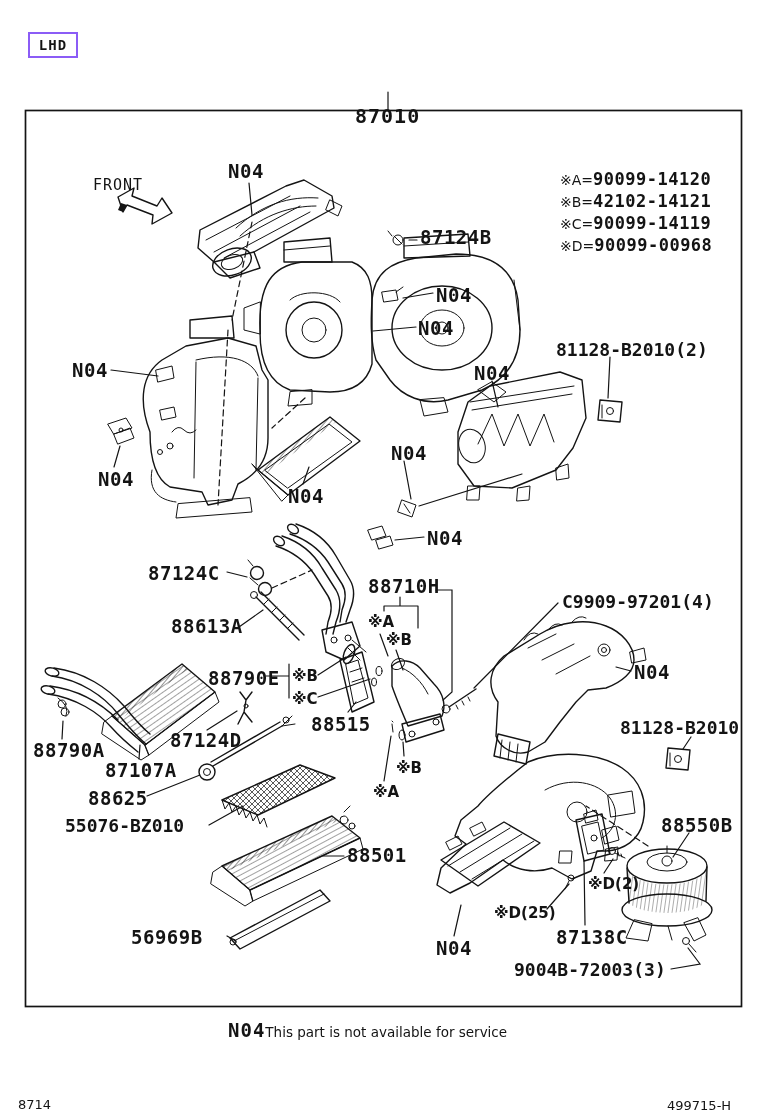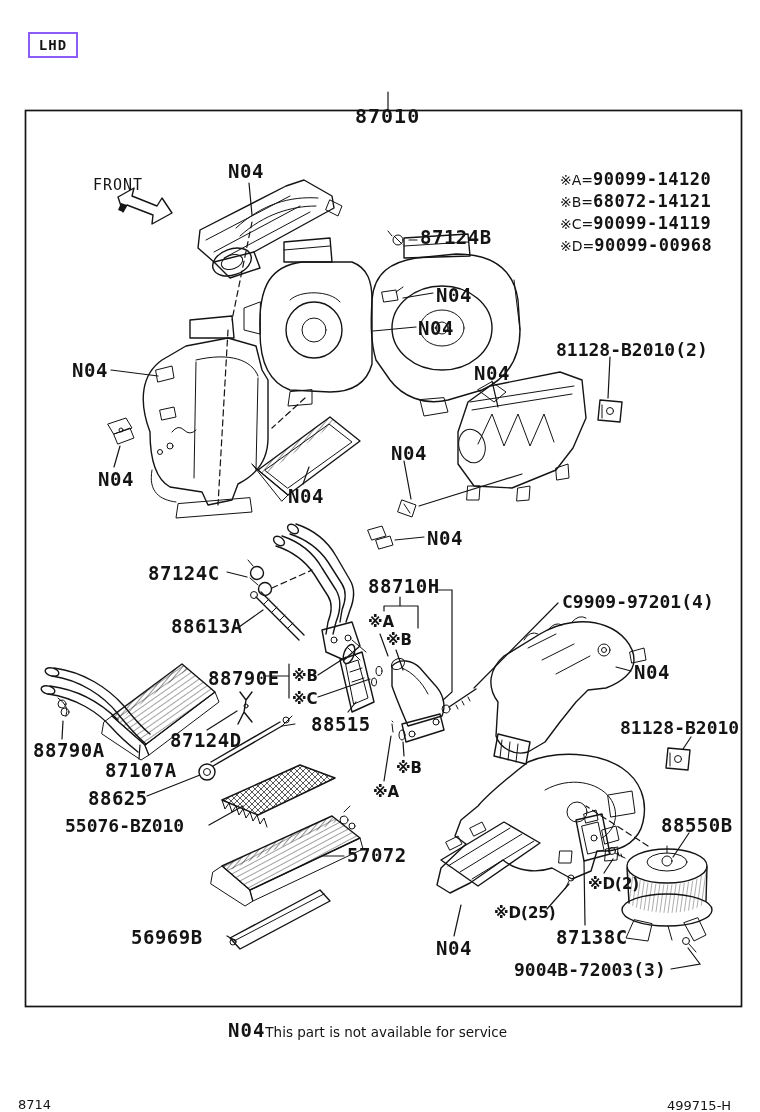--- a/index.html
+++ b/index.html
@@ -364,21 +364,21 @@
       <path class="leader" d="M 671,969 L 700,964 L 688,948"></path>
     </g>
   </svg>
 
   <div class="lhd">LHD</div>
   <div class="figcode">87010</div>
   <div class="front">FRONT</div>
 
   <div class="legend">
     <div class="row"><span class="lk">※A=</span><span class="lv">90099-14120</span></div>
-    <div class="row"><span class="lk">※B=</span><span class="lv">68072-14121</span></div>
+    <div class="row"><span class="lk">※B=</span><span class="lv">42102-14121</span></div>
     <div class="row"><span class="lk">※C=</span><span class="lv">90099-14119</span></div>
     <div class="row"><span class="lk">※D=</span><span class="lv">90099-00968</span></div>
   </div>
 
   <div class="plabel" style="left:228px;top:161px">N04</div>
   <div class="plabel" style="left:420px;top:227px">87124B</div>
   <div class="plabel" style="left:436px;top:285px">N04</div>
   <div class="plabel" style="left:418px;top:318px">N04</div>
   <div class="plabel long" style="left:556px;top:340px">81128-B2010(2)</div>
   <div class="plabel" style="left:72px;top:360px">N04</div>
@@ -399,21 +399,21 @@
   <div class="plabel sm" style="left:386px;top:630px">※B</div>
   <div class="plabel long" style="left:620px;top:718px">81128-B2010</div>
   <div class="plabel" style="left:311px;top:714px">88515</div>
   <div class="plabel" style="left:170px;top:730px">87124D</div>
   <div class="plabel" style="left:33px;top:740px">88790A</div>
   <div class="plabel" style="left:105px;top:760px">87107A</div>
   <div class="plabel" style="left:88px;top:788px">88625</div>
   <div class="plabel sm" style="left:396px;top:758px">※B</div>
   <div class="plabel sm" style="left:373px;top:782px">※A</div>
   <div class="plabel long" style="left:65px;top:816px">55076-BZ010</div>
-  <div class="plabel" style="left:347px;top:845px">57072</div>
+  <div class="plabel" style="left:347px;top:845px">88501</div>
   <div class="plabel" style="left:661px;top:815px">88550B</div>
   <div class="plabel sm" style="left:588px;top:874px">※D(2)</div>
   <div class="plabel sm" style="left:494px;top:903px">※D(25)</div>
   <div class="plabel" style="left:131px;top:927px">56969B</div>
   <div class="plabel" style="left:436px;top:938px">N04</div>
   <div class="plabel" style="left:556px;top:927px">87138C</div>
   <div class="plabel long" style="left:514px;top:960px">9004B-72003(3)</div>
 
   <div class="note">
     <span class="ncode">N04</span><span class="ntext">This part is not available for service</span>

